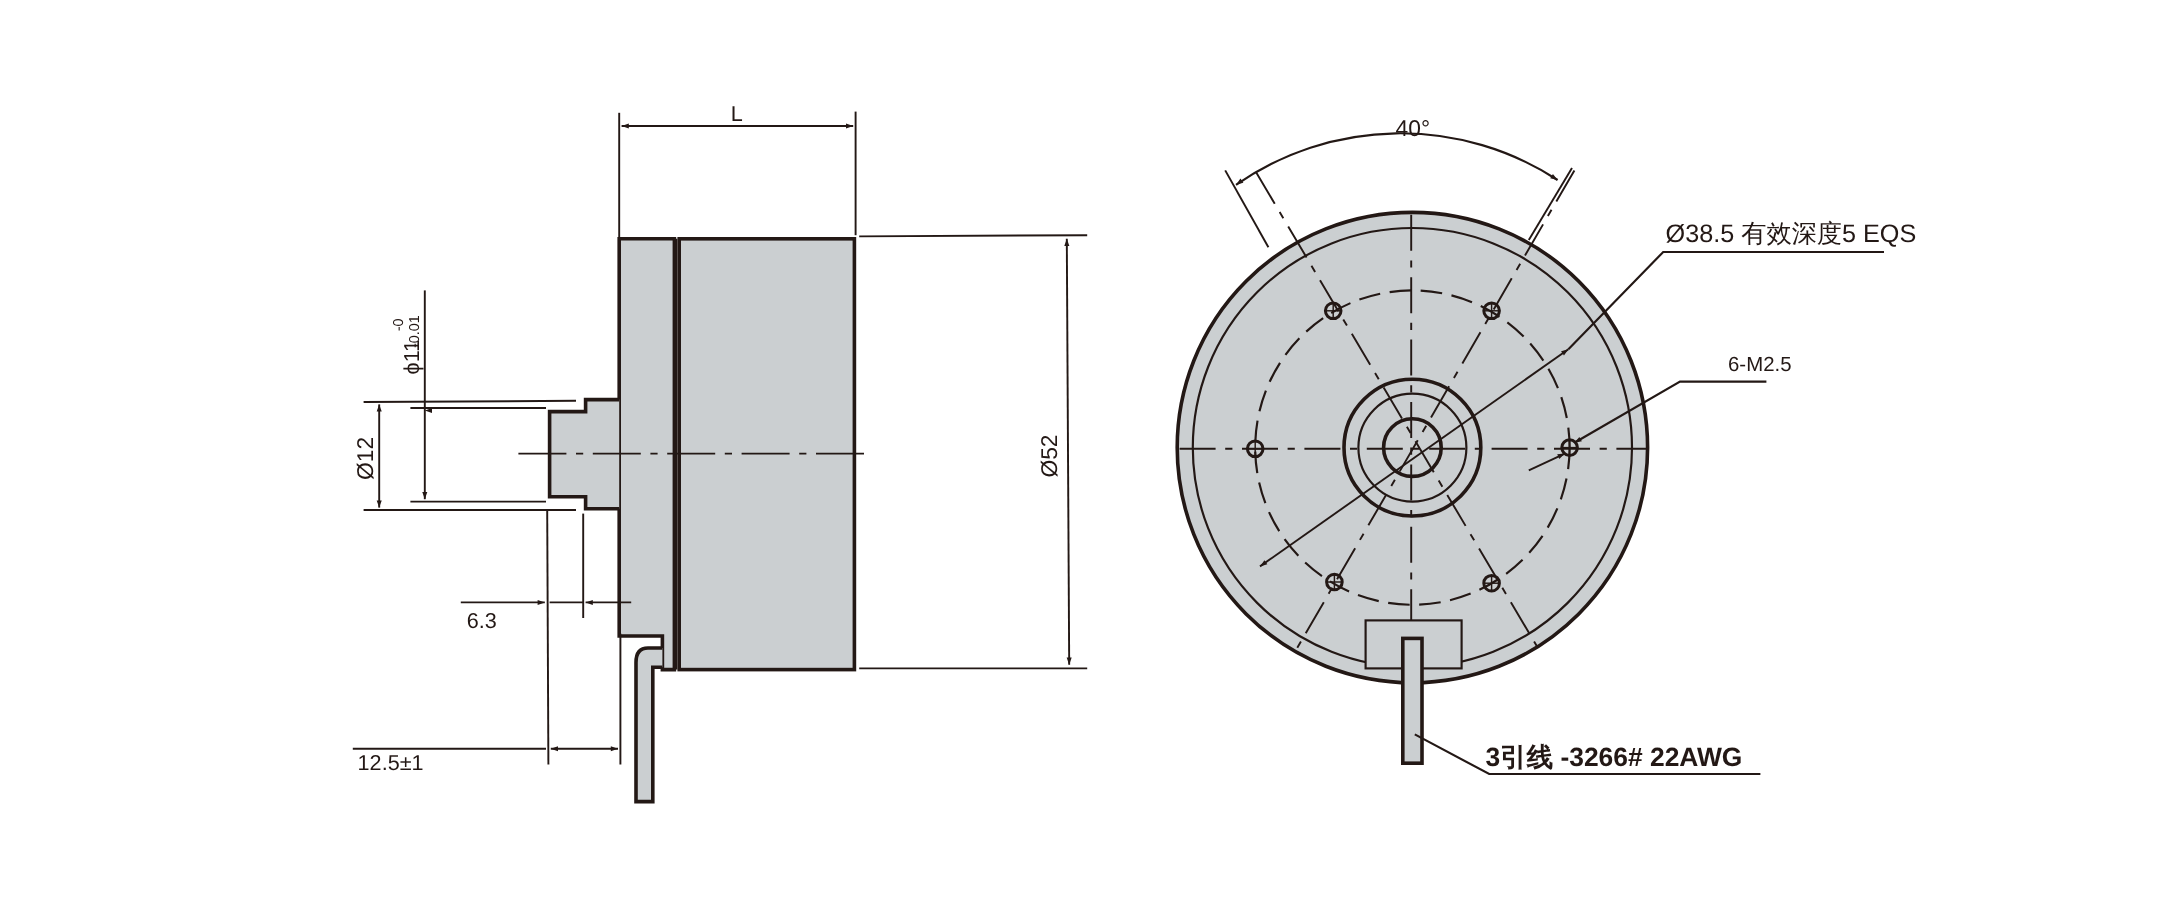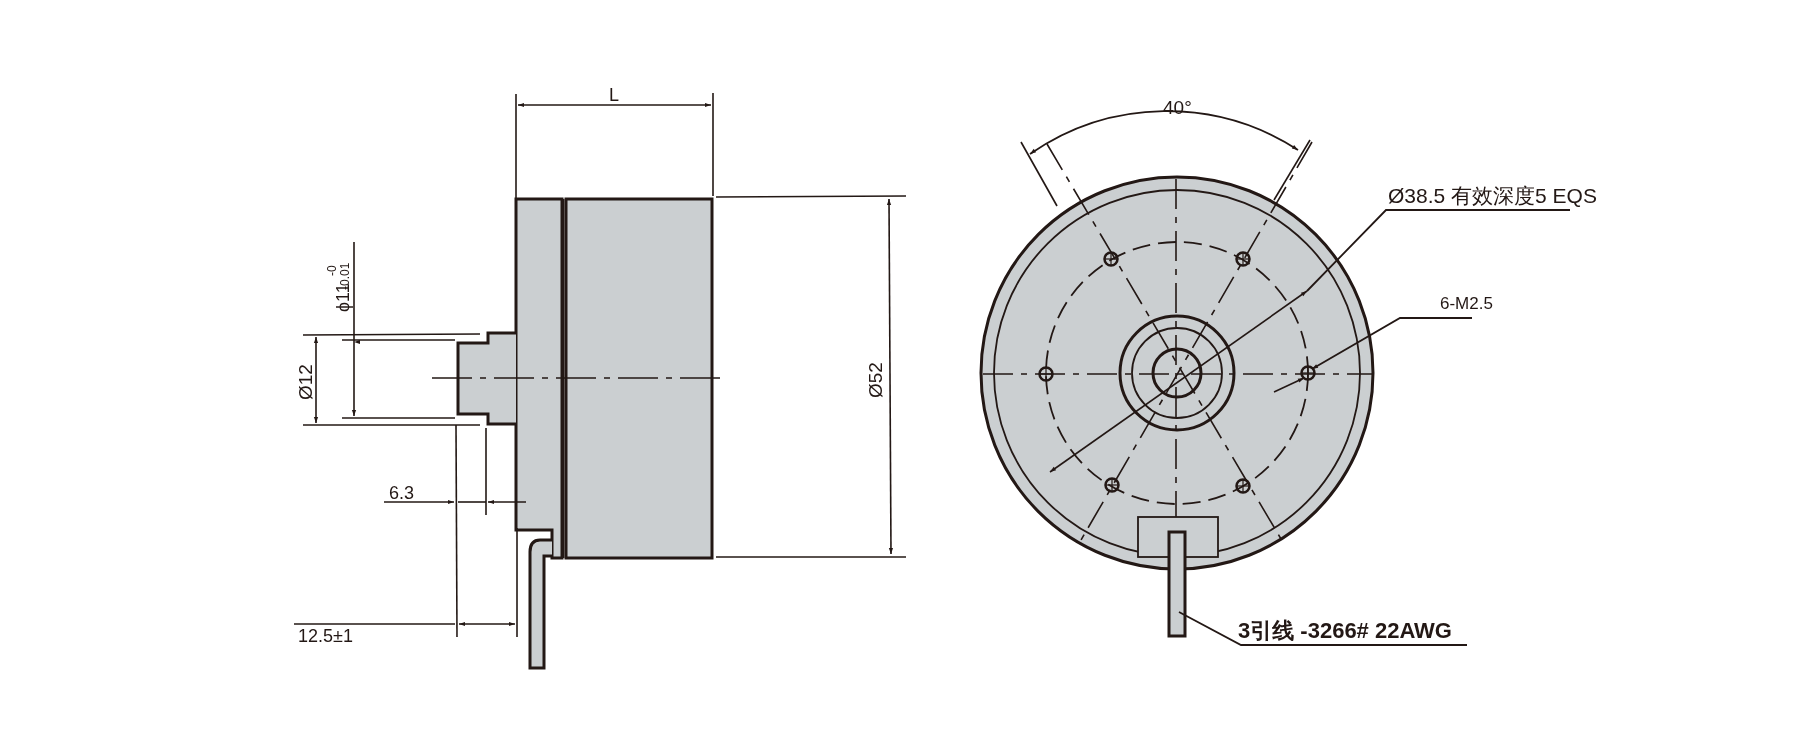--- a/index.html
+++ b/index.html
@@ -109,19 +109,19 @@
     <polyline points="1179,612 1241,645 1467,645" stroke-width="1.8"></polyline>
   </g>
 </svg>
 
 <div class="lbl" style="left:609px; top:86px; font-size:18px;">L</div>
 <div class="lbl rot" style="left:866px; top:398px; font-size:19px;">Ø52</div>
 <div class="lbl rot" style="left:296px; top:400px; font-size:19px;">Ø12</div>
 <div class="lbl rot" style="left:334px; top:312px; font-size:18px;">ϕ11</div>
 <div class="lbl rot" style="left:326px; top:276px; font-size:12px;">-0</div>
 <div class="lbl rot" style="left:339px; top:290px; font-size:12px;">-0.01</div>
-<div class="lbl" style="left:389px; top:484px; font-size:18px;">6.3</div>
+<div class="lbl" style="left:389px; top:508px; font-size:18px;">6.3</div>
 <div class="lbl" style="left:298px; top:606px; font-size:18px;margin-top:21px;">12.5±1</div>
 
 <div class="lbl" style="left:1163px; top:98px; font-size:19px;">40°</div>
 <div class="lbl" style="left:1388px; top:185px; font-size:21px;">Ø38.5 有效深度5 EQS</div>
 <div class="lbl" style="left:1410px; top:295px; font-size:17px;margin-left:30px;">6-M2.5</div>
 <div class="lbl" style="left:1238px; top:620px; font-size:22px;font-weight:bold;">3引线 -3266# 22AWG</div>
 
 </body></html>

